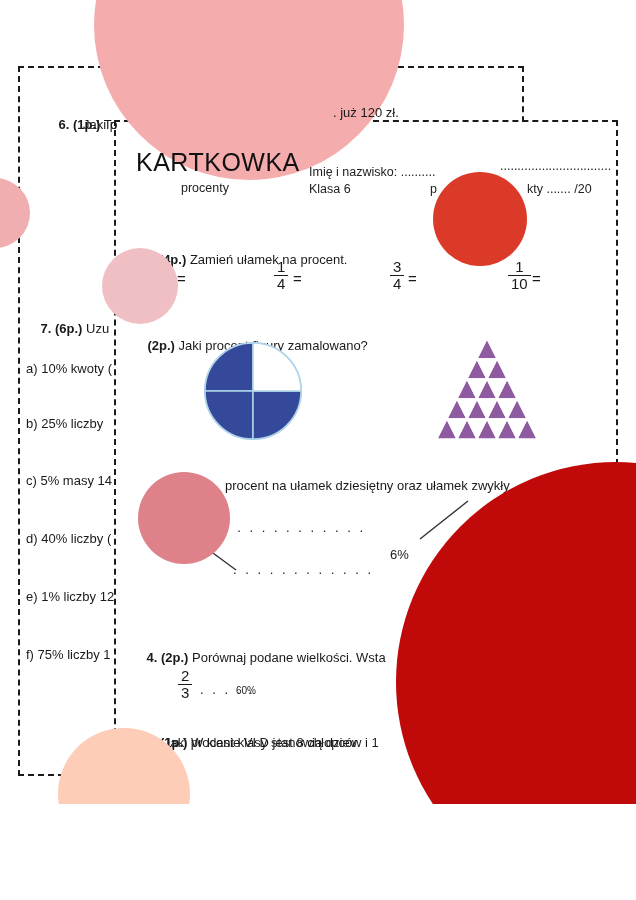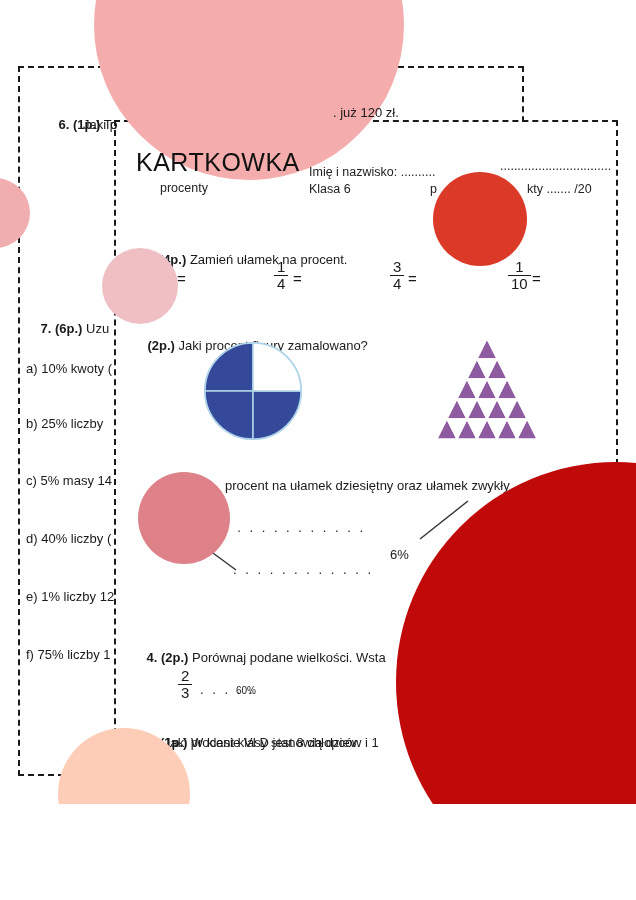--- a/index.html
+++ b/index.html
@@ -120,21 +120,21 @@
   </div>
 
   <div class="txt listitem" style="left:26px; top:360px;">a) 10% kwoty (</div>
   <div class="txt listitem" style="left:26px; top:415px;">b) 25% liczby</div>
   <div class="txt listitem" style="left:26px; top:472px;">c) 5% masy 14</div>
   <div class="txt listitem" style="left:26px; top:530px;">d) 40% liczby (</div>
   <div class="txt listitem" style="left:26px; top:588px;">e) 1% liczby 12</div>
   <div class="txt listitem" style="left:26px; top:646px;">f) 75% liczby 1</div>
 
   <div class="title" style="left:136px; top:148px;">KARTKOWKA</div>
-  <div class="subtitle" style="left:160px; top:181px;">procenty</div>
+  <div class="subtitle" style="left:181px; top:181px;">procenty</div>
 
   <div class="meta" style="left:309px; top:159px;margin-top:6px;">Imię i nazwisko: ..........</div>
   <div class="meta" style="left:500px; top:159px;">................................</div>
   <div class="meta" style="left:309px; top:182px;">Klasa 6</div>
   <div class="meta" style="left:430px; top:182px;">p</div>
   <div class="meta" style="left:527px; top:182px;">kty ....... /20</div>
 
   <div class="txt qtext" style="left:131px; top:233px;">
     <span class="q-num" style="font-size:11px;">1</span><span>  </span><span class="bold">(4p.)</span><span> </span><span>Zamień ułamek na procent.</span>
   </div>

